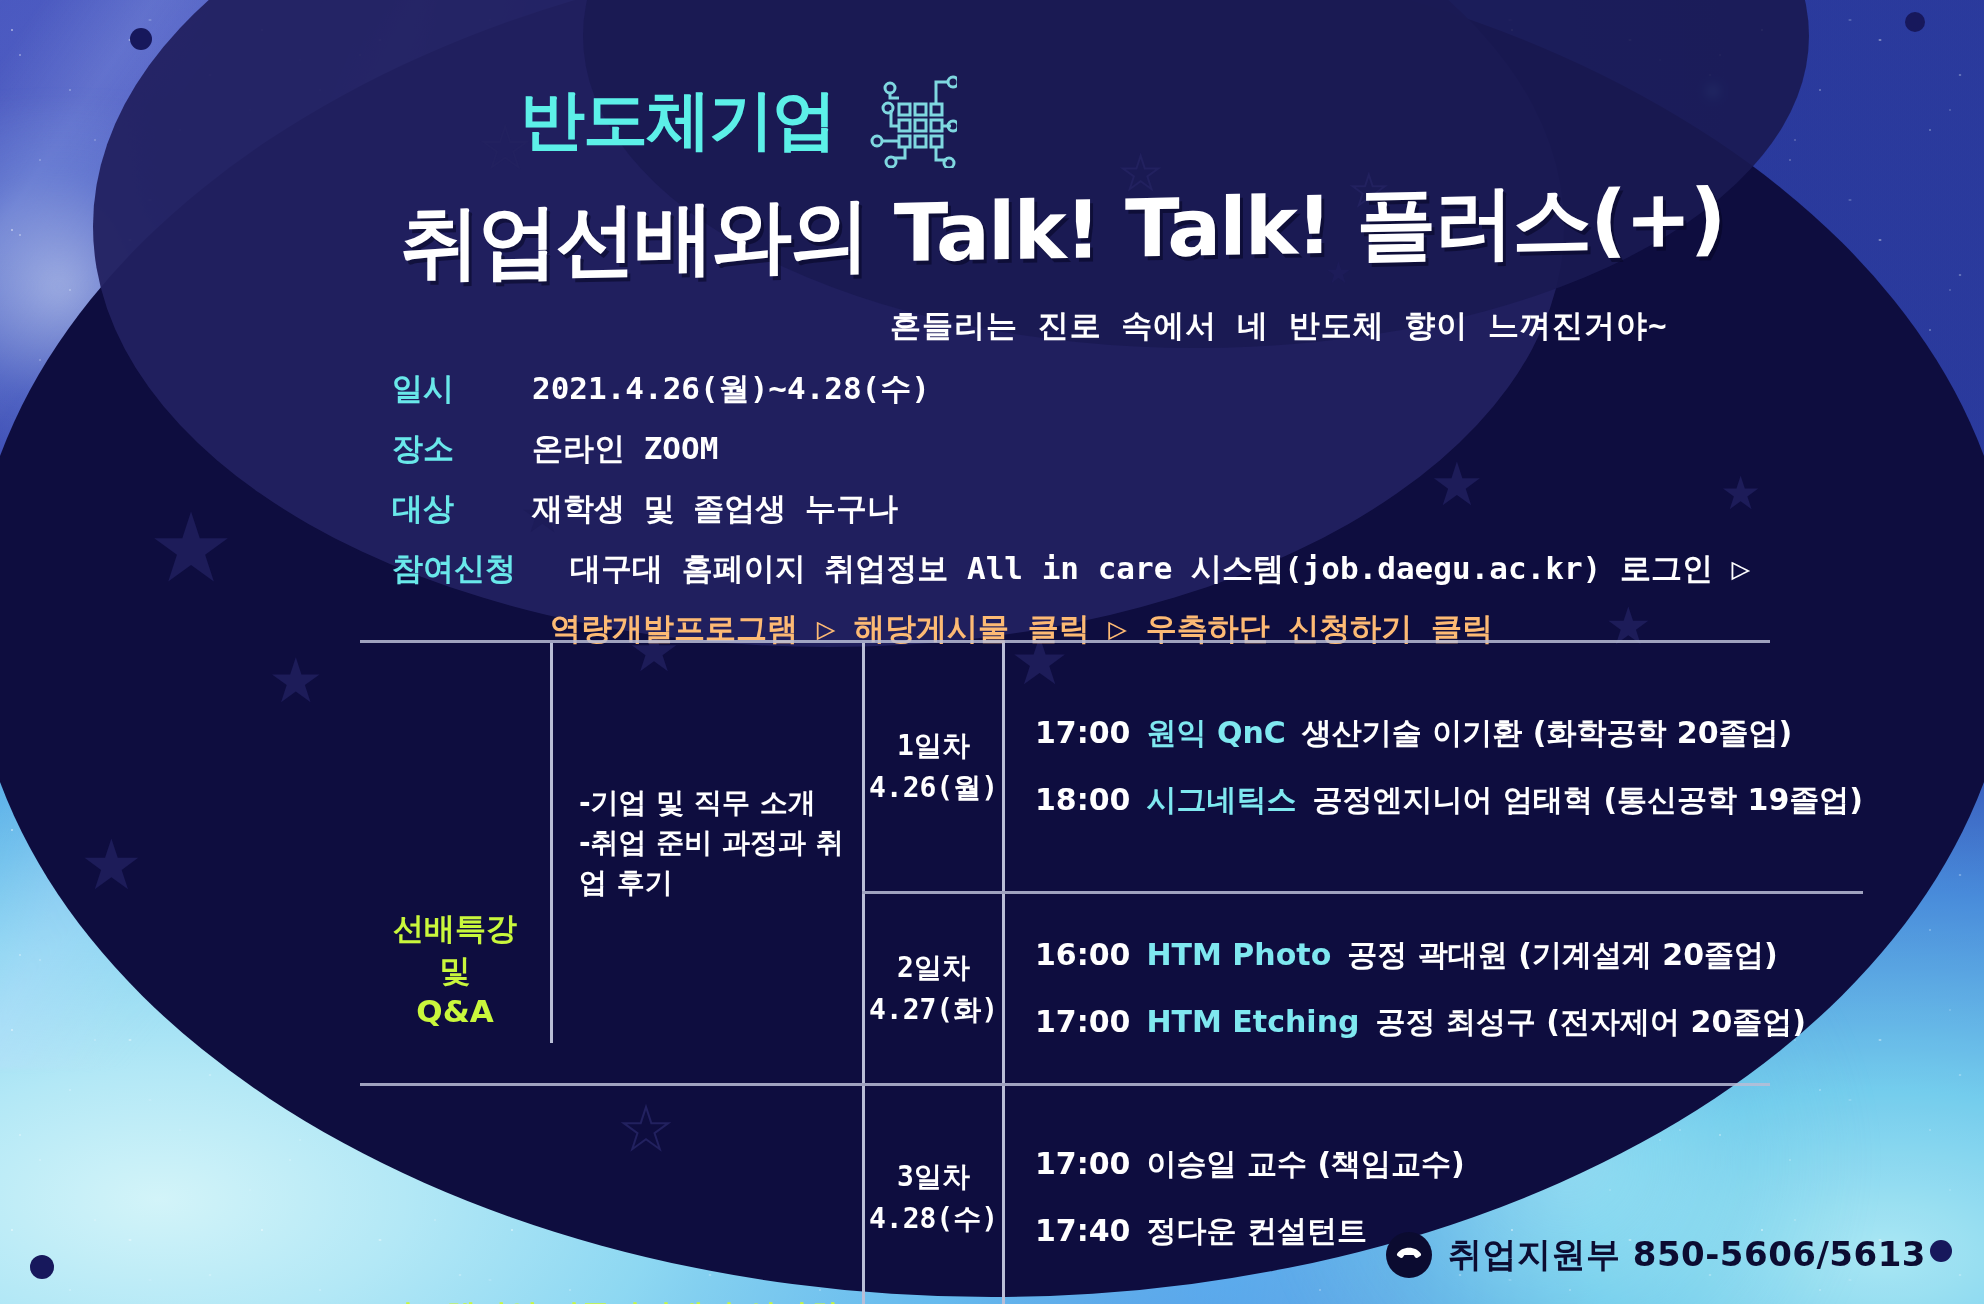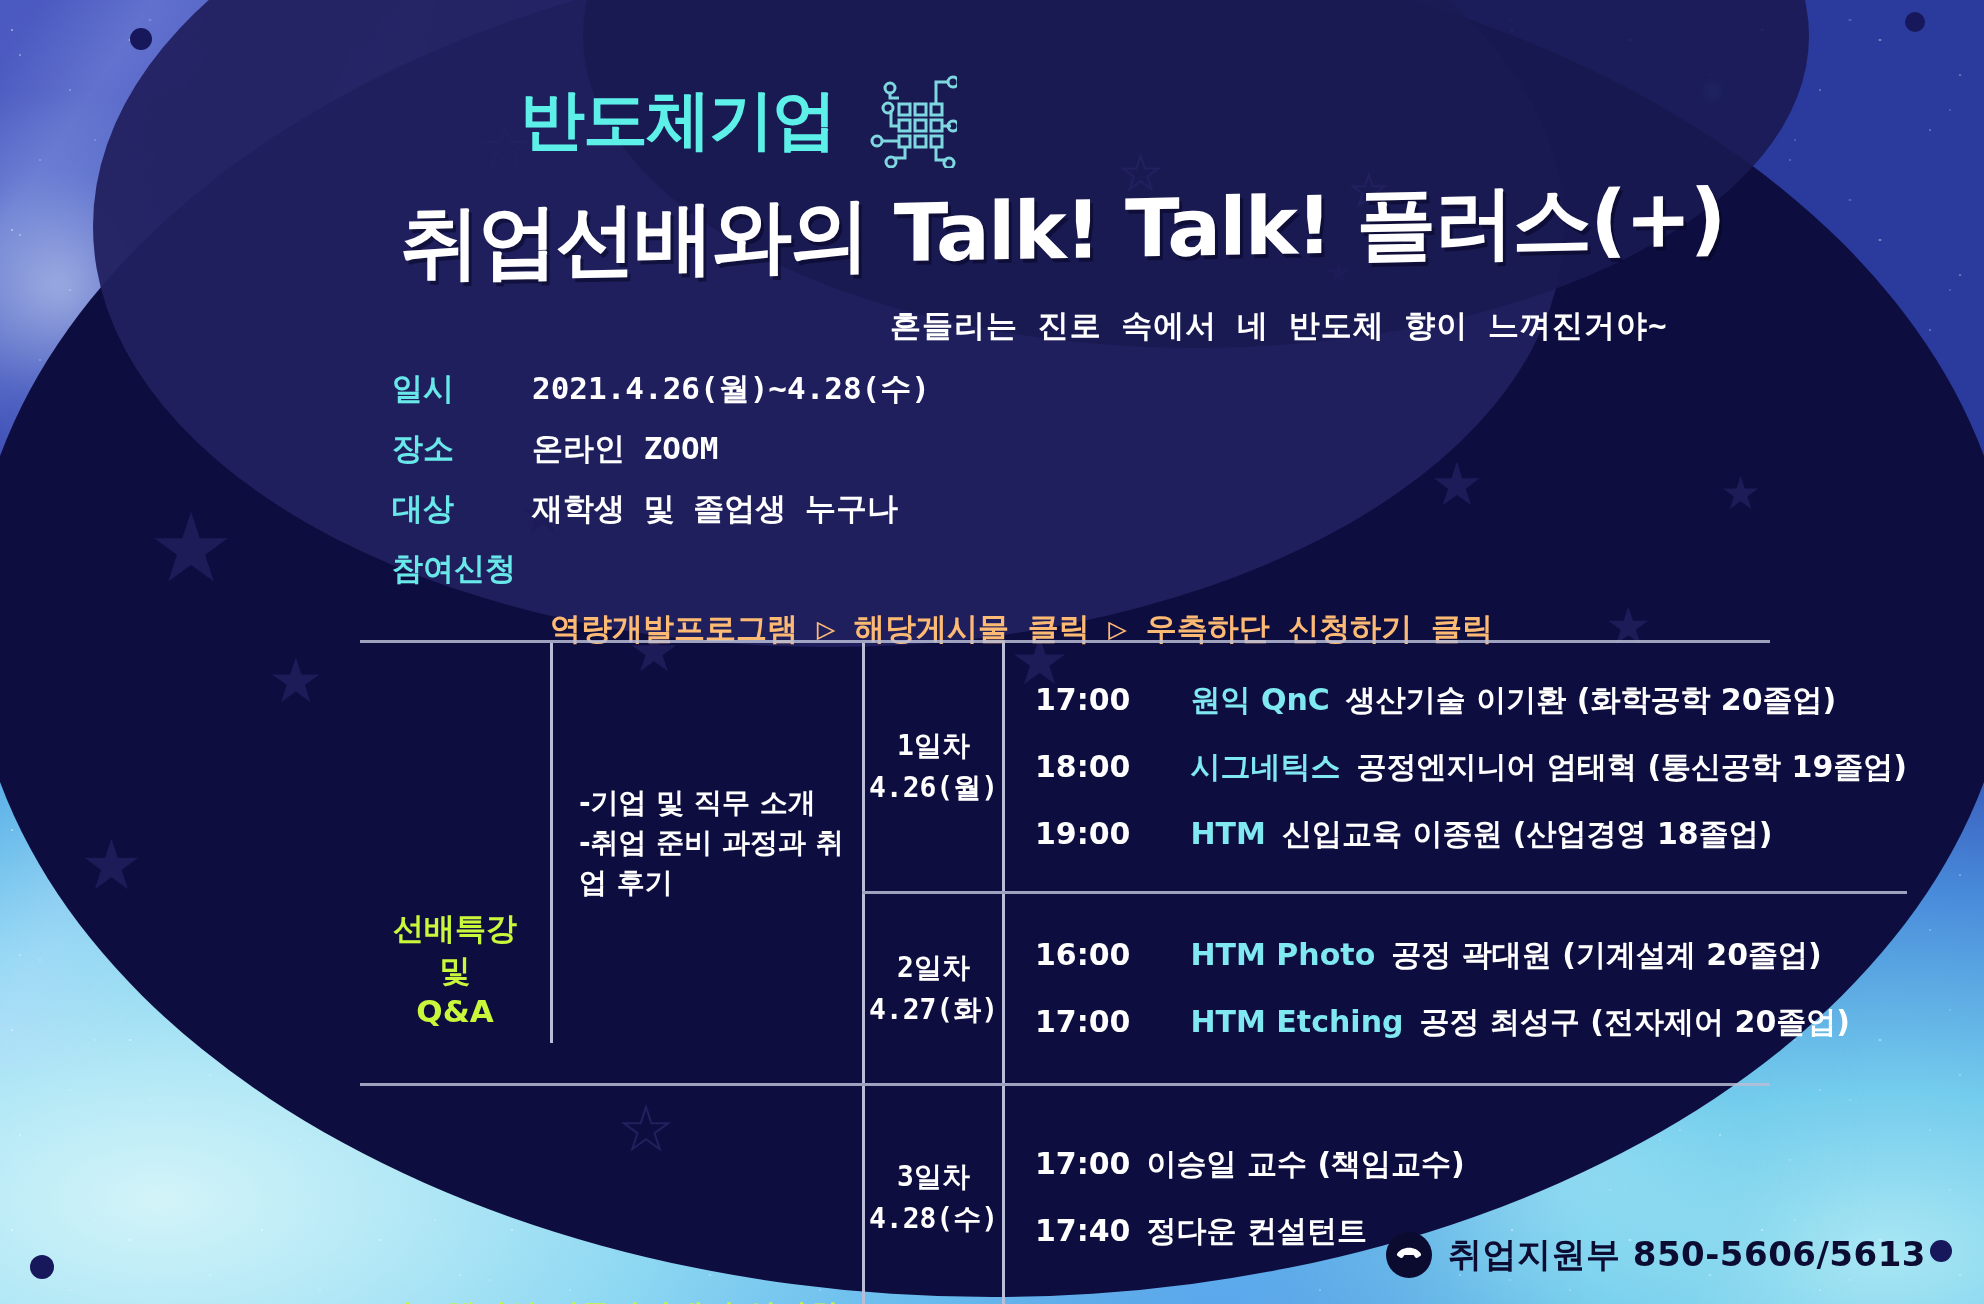--- a/index.html
+++ b/index.html
@@ -297,21 +297,21 @@
   .session {
     display: flex;
     align-items: baseline;
     gap: 16px;
     white-space: nowrap;
     font-family: "DejaVu Sans", "Liberation Sans", sans-serif;
     font-weight: 700;
     font-size: 30px;
   }
   .s-time { color: #ffffff; }
-  .s-org  { color: #7fe8f0; margin-left: 44px; }
+  .s-org  { color: #7fe8f0; }
   .s-rest { color: #ffffff; }
 
   .merged-head {
     flex: 0 0 502px;
     width: 502px;
     display: flex;
     align-items: center;
     justify-content: center;
     text-align: center;
     color: #c9f73c;
@@ -434,20 +434,21 @@
       <div class="info-row">
         <span class="info-label">장소</span>
         <span class="info-val">온라인 ZOOM</span>
       </div>
       <div class="info-row">
         <span class="info-label">대상</span>
         <span class="info-val">재학생 및 졸업생 누구나</span>
       </div>
       <div class="info-row">
         <span class="info-label wide">참여신청</span>
+        <span class="info-val">대구대 홈페이지 취업정보 All in care 시스템(job.daegu.ac.kr) 로그인 ▷</span>
       </div>
       <div class="info-sub">역량개발프로그램 ▷ 해당게시물 클릭 ▷ 우측하단 신청하기 클릭</div>
     </div>
 
     <div class="table">
 
       <div class="hline"></div>
 
       <div class="tsection">
 
@@ -474,25 +475,20 @@
             <div class="col-sessions">
               <div class="session">
                 <span class="s-time">17:00</span>
                 <span class="s-org">원익 QnC</span>
                 <span class="s-rest">생산기술 이기환 (화학공학 20졸업)</span>
               </div>
               <div class="session">
                 <span class="s-time">18:00</span>
                 <span class="s-org">시그네틱스</span>
                 <span class="s-rest">공정엔지니어 엄태혁 (통신공학 19졸업)</span>
-              </div>
-              <div class="session">
-                <span class="s-time">19:00</span>
-                <span class="s-org">HTM</span>
-                <span class="s-rest">신입교육 이종원 (산업경영 18졸업)</span>
               </div>
             </div>
           </div>
 
           <div class="hline"></div>
 
           <div class="tsection" style="height:189px;">
             <div class="col-day">
               <div>2일차</div>
               <div>4.27(화)</div>

